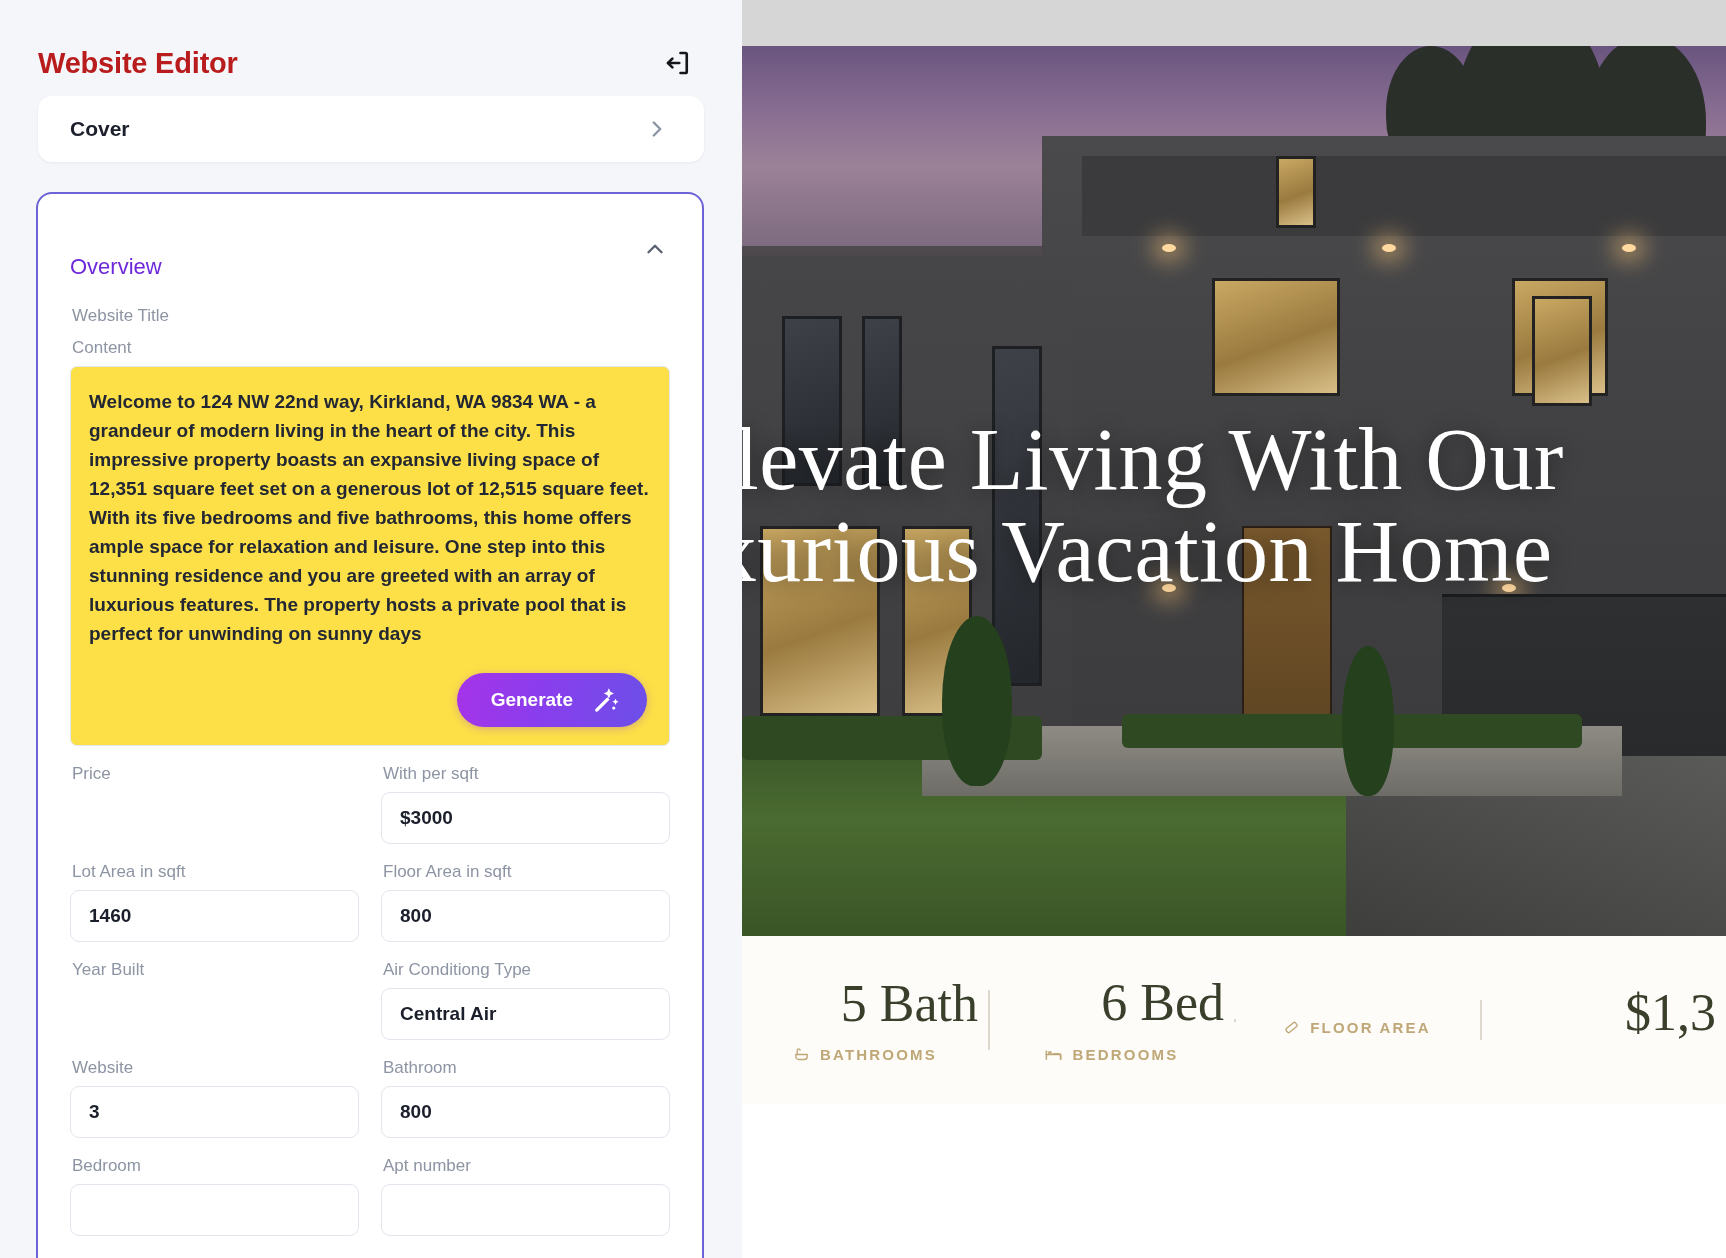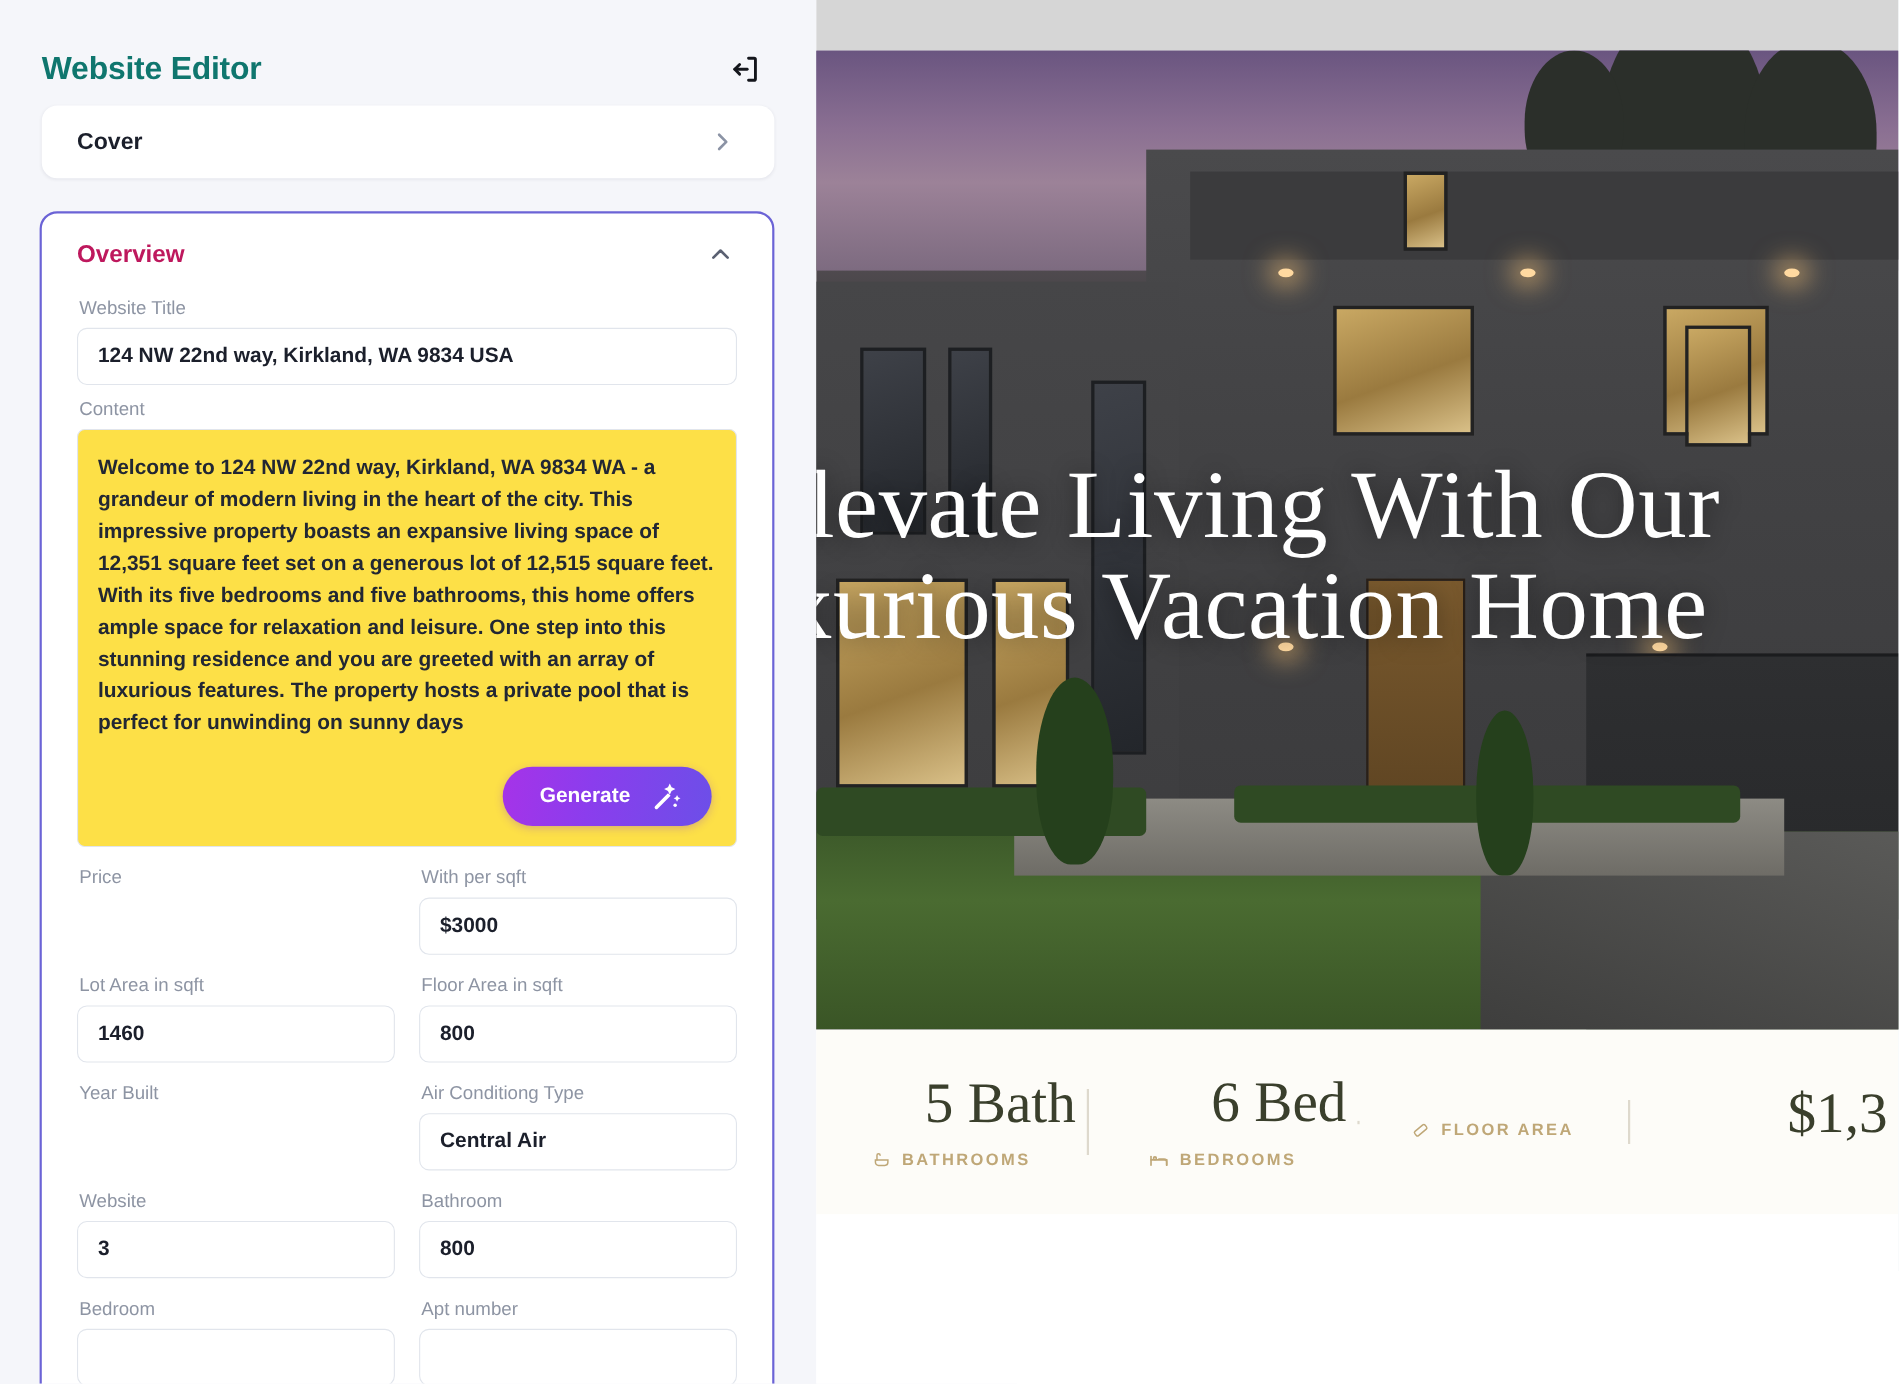--- a/index.html
+++ b/index.html
@@ -18,21 +18,21 @@
     position: relative;
     overflow: hidden;
     flex: 0 0 742px;
   }
   .editor-header {
     display: flex; align-items: center; justify-content: space-between;
     padding: 30px 44px 0 38px;
     height: 96px;
   }
   .editor-title {
-    font-size: 29px; font-weight: 700; color: #0f766e; letter-spacing: -0.2px;
+    font-size: 29px; font-weight: 700; color: #b91c1c; letter-spacing: -0.2px;
   }
   .logout-btn {
     width: 40px; height: 40px; display: flex; align-items: center; justify-content: center;
     cursor: pointer; background: none; border: none;
   }
 
   
   .section-card {
     margin: 0 38px 0 38px;
     background: #ffffff;
@@ -53,21 +53,21 @@
     border: 2.5px solid #6b63d6;
     border-radius: 16px;
     padding: 0 0 10px 0;
     height: 1180px;
   }
   .section-open-head {
     display: flex; align-items: center; justify-content: space-between;
     padding: 24px 34px 14px 32px;
     cursor: pointer;
   }
-  .section-open-head .so-label { font-size: 22px; font-weight: 700; color: #be185d; }
+  .section-open-head .so-label { font-size: 22px; font-weight: 400; color: #6d28d9; margin-top: 36px; }
   .section-body { padding: 0 32px; }
 
   .field { margin-bottom: 6px; }
   .field-label {
     font-size: 17px; color: #8d94a3; font-weight: 400;
     margin: 12px 0 8px 2px; display: block;
   }
   .text-input {
     width: 100%; height: 52px;
     border: 1.5px solid #e1e5ec;
@@ -240,21 +240,20 @@
           <svg width="26" height="26" viewBox="0 0 24 24" fill="none" stroke="#5b6172" stroke-width="2.2" stroke-linecap="round" stroke-linejoin="round">
               <path d="m6 15 6-6 6 6"></path>
             </svg>
         </span>
       </div>
 
       <div class="section-body">
 
         <div class="field">
           <label class="field-label">Website Title</label>
-          <input class="text-input" value="124 NW 22nd way, Kirkland, WA 9834 USA" style="">
         </div>
 
         <div class="field">
           <label class="field-label">Content</label>
           <div class="content-box">
             <div class="content-text">Welcome to 124 NW 22nd way, Kirkland, WA 9834 WA - a grandeur of modern living in the heart of the city. This impressive property boasts an expansive living space of 12,351 square feet set on a generous lot of 12,515 square feet. With its five bedrooms and five bathrooms, this home offers ample space for relaxation and leisure. One step into this stunning residence and you are greeted with an array of luxurious features. The property hosts a private pool that is perfect for unwinding on sunny days</div>
             <div class="generate-row">
               <button class="generate-btn">
                 <span>Generate</span>
                 <span style="display:flex;">

